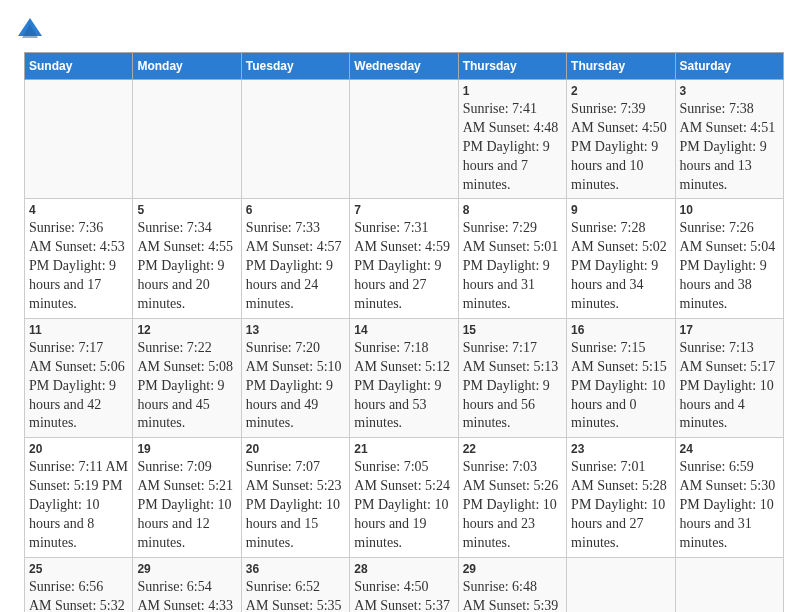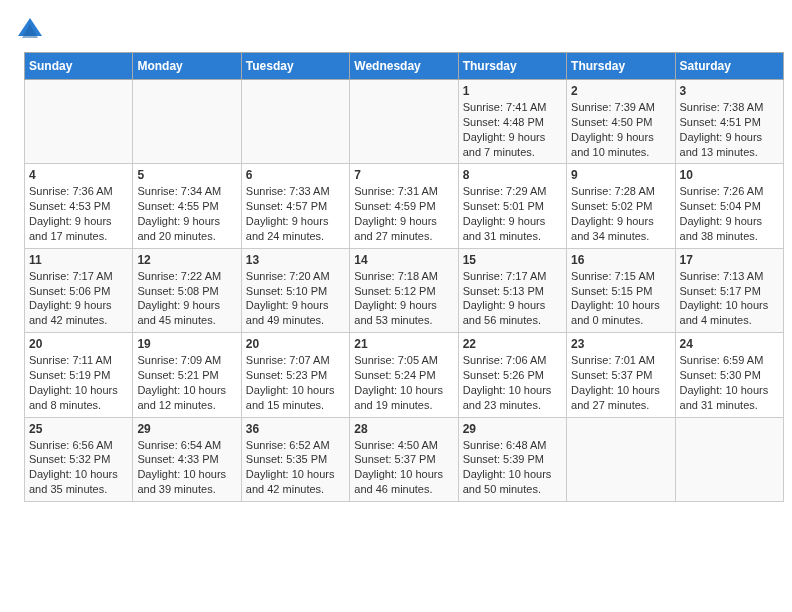--- a/index.html
+++ b/index.html
@@ -77,23 +77,24 @@
       background-color: #fff;
     }
     .day-number {
       font-size: 12px;
       font-weight: bold;
       color: #333;
       display: block;
       margin-bottom: 2px;
     }
     .cell-content {
-      font-size: 11px;
+      font-size: 14px;
       line-height: 1.35;
       color: #333;
+      font-family: Liberation Serif, serif;
     }
   </style>
 </head>
 <body>
 
 <div class="header-area">
   <div class="logo">
     <svg class="logo-icon" viewBox="0 0 28 28">
       <polygon points="14,2 26,20 2,20" fill="#2b7dd4"></polygon>
       <polygon points="14,8 22,22 6,22" fill="#1a5fa0" opacity="0.5"></polygon>
@@ -274,29 +275,29 @@
         </td>
         <td>
           <span class="day-number">21</span>
           <div class="cell-content">Sunrise: 7:05 AM
 Sunset: 5:24 PM
 Daylight: 10 hours
 and 19 minutes.</div>
         </td>
         <td>
           <span class="day-number">22</span>
-          <div class="cell-content">Sunrise: 7:06 AM
+          <div class="cell-content">Sunrise: 7:03 AM
 Sunset: 5:26 PM
 Daylight: 10 hours
 and 23 minutes.</div>
         </td>
         <td>
           <span class="day-number">23</span>
           <div class="cell-content">Sunrise: 7:01 AM
-Sunset: 5:37 PM
+Sunset: 5:28 PM
 Daylight: 10 hours
 and 27 minutes.</div>
         </td>
         <td>
           <span class="day-number">24</span>
           <div class="cell-content">Sunrise: 6:59 AM
 Sunset: 5:30 PM
 Daylight: 10 hours
 and 31 minutes.</div>
         </td>

